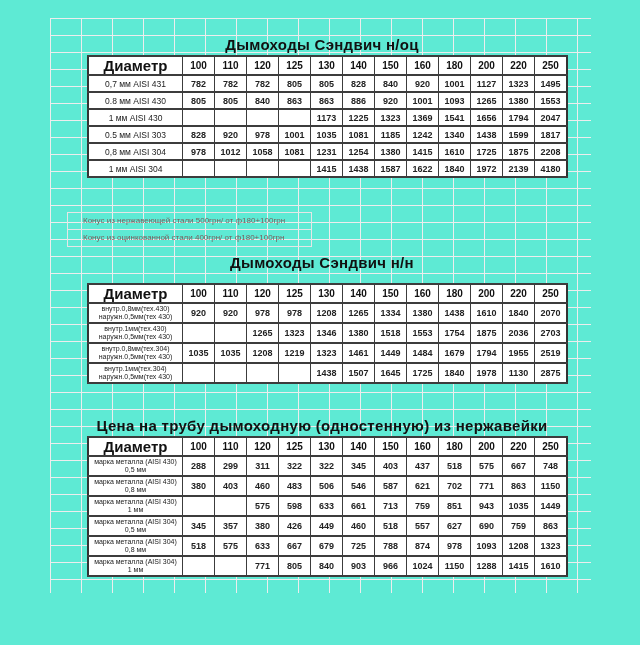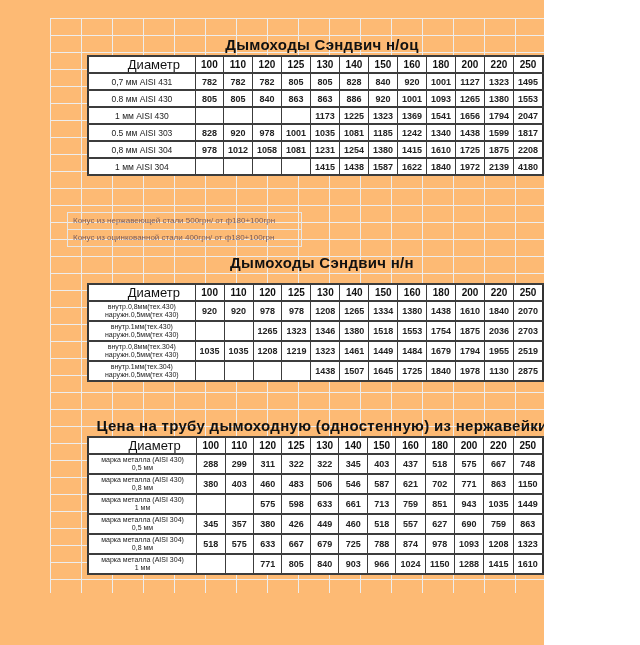--- a/index.html
+++ b/index.html
@@ -1,17 +1,17 @@
 <!DOCTYPE html>
 <html><head>
 <meta charset="utf-8">
 <style>
   html,body{margin:0;padding:0;background:#fff;}
   .sheet{
-    position:relative;width:544px;height:645px;background:#fdba74;overflow:hidden;
+    position:relative;width:640px;height:645px;background:#5eead4;overflow:hidden;
     font-family:"Liberation Sans", sans-serif;color:#222;
   }
   
   .grid-bg{
     position:absolute;left:50px;top:18px;width:541px;height:575px;
     background:
       repeating-linear-gradient(to right,  #ededed 0 1px, transparent 1px 31px),
       repeating-linear-gradient(to bottom, #ededed 0 1px, transparent 1px 17px);
   }
   .tbl-title{
@@ -21,25 +21,25 @@
   #title1{top:36px;} #title2{top:254px;} #title3{top:417px;}
   .tbl-host{position:absolute;}
   #t1{left:87px;top:55px;} #t2{left:87px;top:283px;} #t3{left:87px;top:436px;}
   table{border-collapse:collapse;table-layout:fixed;background:#fff;border:2px solid #333;}
   tr{border-top:2px solid #3c3c3c;border-bottom:2px solid #3c3c3c;height:17px;}
   tr.tall{height:20px;}
   td{border:1px solid #3c3c3c;padding:0;text-align:center;vertical-align:middle;overflow:hidden;}
   td.lbl{width:93px;font-size:8.5px;color:#222;}
   td.num{width:31px;font-weight:bold;font-size:9px;color:#222;}
   td.hdr{font-weight:bold;font-size:10px;color:#111;}
-  td.lbl.hdr{font-weight:normal;font-size:13px;padding-left:24px;}
+  td.lbl.hdr{font-weight:bold;font-size:15px;}
   tr.tall td.lbl{font-size:7px;line-height:8.5px;}
   .note{
     position:absolute;left:67px;width:228px;height:16px;line-height:16px;
-    font-size:8px;color:#7a5c5c;border:1px solid #e6e6e6;padding-left:5px;
+    font-size:8px;color:#7a5c5c;border:1px solid #e6e6e6;padding-left:15px;
     white-space:nowrap;overflow:hidden;
   }
   #note1{top:212px;} #note2{top:229px;}
 </style>
 </head>
 <body>
 
 <div class="sheet">
   <div class="grid-bg"></div>
 

